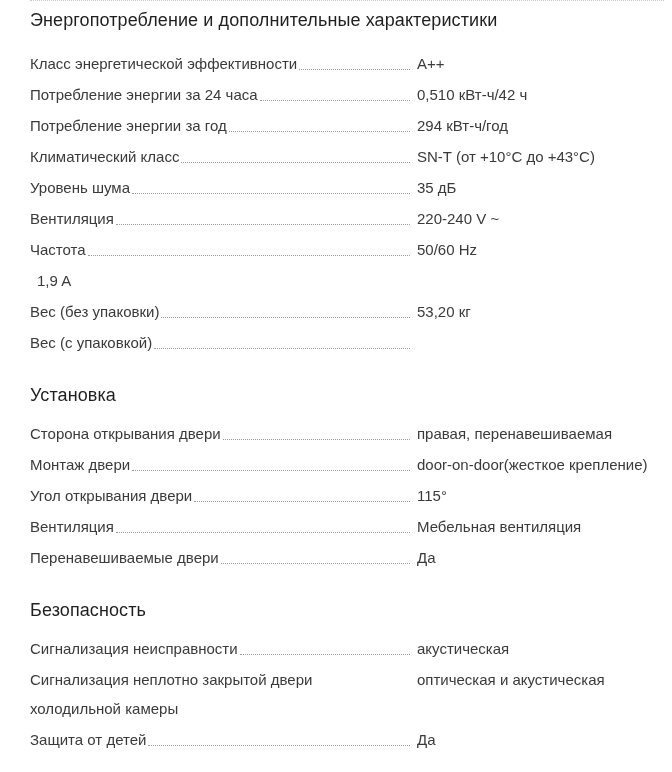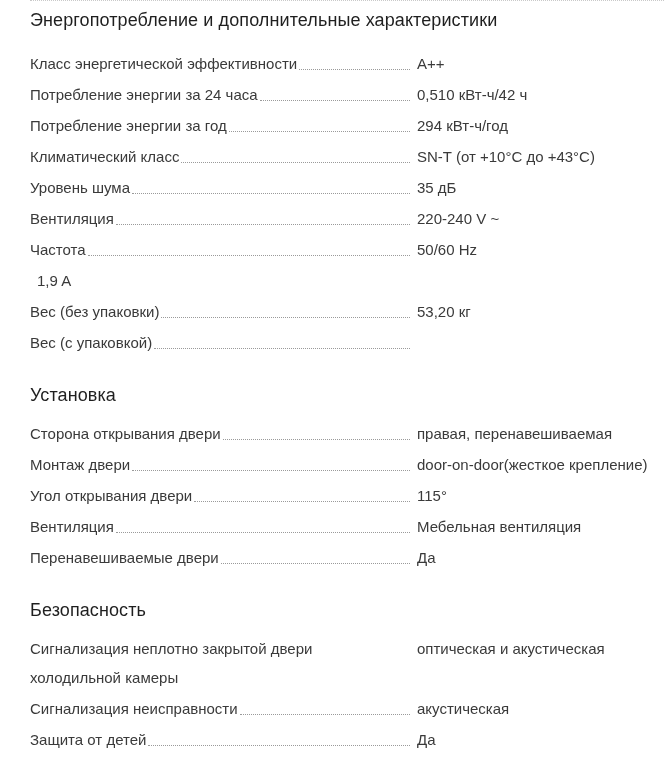--- a/index.html
+++ b/index.html
@@ -166,31 +166,31 @@
             <span class="spec-label">Перенавешиваемые двери</span>
             <span class="leader"></span>
           </div>
           <div class="spec-value">Да</div>
         </div>
       </section>
       <section class="section">
         <h2 class="section-title">Безопасность</h2>
         <div class="spec-row">
           <div class="label-cell">
+            <span class="spec-label">Сигнализация неисправности</span>
+            <span class="leader"></span>
+          </div>
+          <div class="spec-value">акустическая</div>
+        </div>
+        <div class="spec-row">
+          <div class="label-cell">
             <span class="spec-label">Сигнализация неплотно закрытой двери
 холодильной камеры</span>
           </div>
           <div class="spec-value">оптическая и акустическая</div>
-        </div>
-        <div class="spec-row">
-          <div class="label-cell">
-            <span class="spec-label">Сигнализация неисправности</span>
-            <span class="leader"></span>
-          </div>
-          <div class="spec-value">акустическая</div>
         </div>
         <div class="spec-row">
           <div class="label-cell">
             <span class="spec-label">Защита от детей</span>
             <span class="leader"></span>
           </div>
           <div class="spec-value">Да</div>
         </div>
       </section>
     </div>

